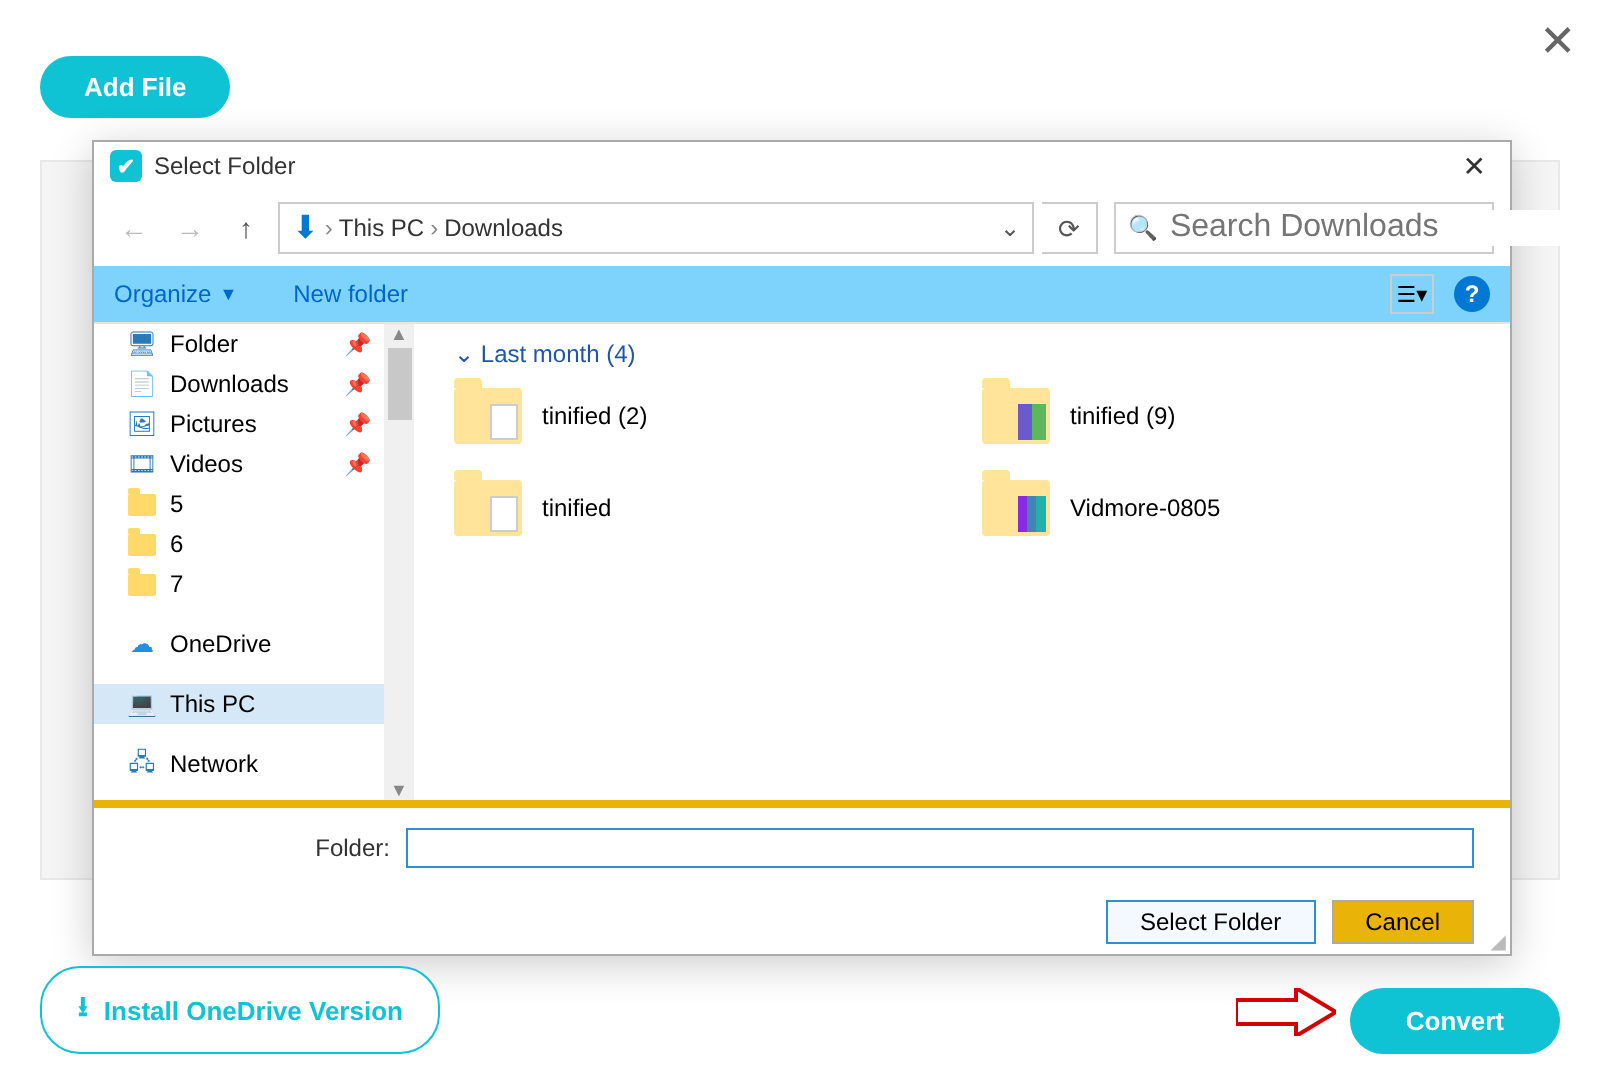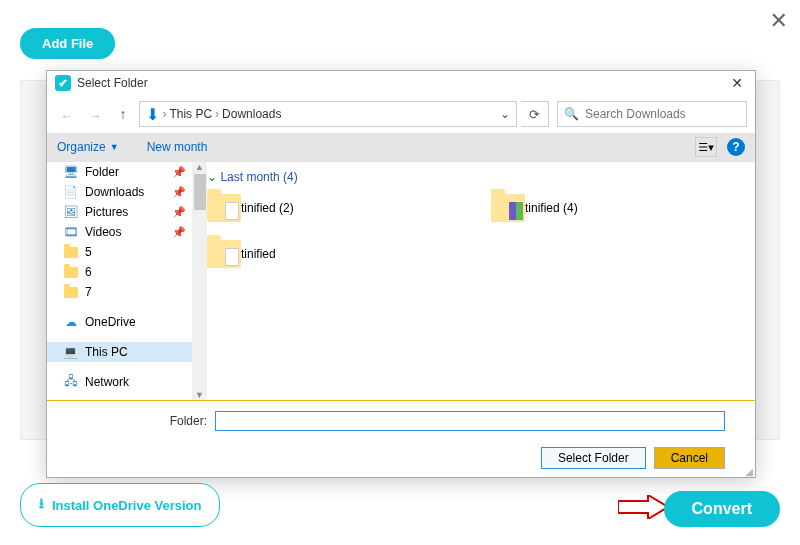--- a/index.html
+++ b/index.html
@@ -19,66 +19,66 @@
 
   .nav-row { display: flex; align-items: center; padding: 6px 8px; gap: 4px; }
   .nav-arrow { width: 24px; height: 24px; display: flex; align-items: center; justify-content: center; color: #bbb; font-size: 14px; cursor: pointer; }
   .nav-arrow.up { color: #555; }
   .nav-arrow.dn { color: #0078d4; font-size: 16px; }
   .breadcrumb { flex: 1; border: 1px solid #ccc; height: 26px; display: flex; align-items: center; padding: 0 6px; font-size: 12px; gap: 3px; color: #333; }
   .breadcrumb span.sep { color: #888; }
   .bc-drop { margin-left: auto; color: #555; cursor: pointer; }
   .refresh-box { width: 28px; height: 26px; border: 1px solid #ccc; border-left: none; display: flex; align-items: center; justify-content: center; font-size: 13px; color: #555; cursor: pointer; }
   .search { border: 1px solid #ccc; height: 26px; width: 190px; display: flex; align-items: center; padding: 0 6px; font-size: 12px; color: #999; gap: 6px; margin-left: 4px;}
-  .search input { border:none; outline:none; flex:1; font-size:12px; }
-
-  .toolbar { display: flex; align-items: center; padding: 4px 10px; border-bottom: 1px solid #e5e5e5; background: #e5e5e5; font-size: 12px; }
+  .search input { border:none; outline:none; flex:1; font-size:16px; }
+
+  .toolbar { display: flex; align-items: center; padding: 4px 10px; border-bottom: 1px solid #e5e5e5; background: #7dd3fc; font-size: 12px; }
   .org-btn { color: #0066cc; cursor: pointer; margin-right: 4px; }
   .org-drop { color: #0066cc; font-size: 9px; }
   .newf-btn { margin-left: 28px; color: #0066cc; cursor: pointer; }
   .view-btn { margin-left: auto; width: 22px; height: 20px; border: 1px solid #ccc; display: flex; align-items: center; justify-content: center; font-size: 11px; cursor: pointer; }
   .help-btn { margin-left: 10px; width: 18px; height: 18px; border-radius: 50%; background: #0078d4; color: #fff; display: flex; align-items: center; justify-content: center; font-size: 12px; cursor: pointer; font-weight: bold; }
 
   .body-row { display: flex; height: 238px; }
   .sidebar { width: 160px; overflow-y: auto; font-size: 12px; position: relative; }
   .sidebar-scroll { position:absolute; right:0; top:0; bottom:0; width:15px; background:#f0f0f0; display:flex; flex-direction:column; align-items:center; }
   .sidebar-scroll .thumb { width:12px; height:36px; background:#c8c8c8; margin-top:2px; border-radius:0; }
   .sidebar-scroll .arr { font-size:9px; color:#888; }
   .sidebar-scroll .sp { flex:1; }
   .tree-item { display: flex; align-items: center; padding: 2px 6px 2px 16px; gap: 6px; cursor: pointer; height:20px; margin-right:15px;}
   .tree-item .ico { width: 16px; height: 14px; display:inline-flex; align-items:center; justify-content:center; font-size:12px; }
   .tree-item .pin { margin-left: auto; color: #888; font-size: 11px; }
   .tree-item.selected { background: #d4e8f7; }
   .folder-ico { width:14px; height:11px; background:#ffd96a; border-radius:1px; position:relative; display:inline-block; }
   .folder-ico::before { content:""; position:absolute; top:-3px; left:0; width:6px; height:3px; background:#ffd96a; border-radius:1px 1px 0 0;}
 
-  .content { flex: 1; padding: 8px 0; overflow: auto; }
+  .content { flex: 1; padding: 8px 20px; overflow: auto; }
   .group-hdr { color: #2255aa; font-size: 12px; margin-bottom: 10px; cursor: pointer; }
   .items-grid { display: grid; grid-template-columns: 1fr 1fr; gap: 18px 20px; }
-  .file-item { display: flex; align-items: center; gap: 0; font-size: 12px; cursor: pointer; }
+  .file-item { display: flex; align-items: center; gap: 10px; font-size: 12px; cursor: pointer; }
   .big-folder { width: 34px; height: 28px; background: #ffe499; border-radius: 2px; position: relative; flex-shrink:0; }
   .big-folder::before { content:""; position:absolute; top:-5px; left:0; width:14px; height:5px; background:#ffe499; border-radius:2px 2px 0 0;}
   .big-folder .inner { position:absolute; right:2px; bottom:2px; width:14px; height:18px; background:#fff; border:1px solid #ccc; }
   .big-folder.v2 .inner { background: linear-gradient(90deg,#6a5acd 50%,#5cb85c 50%); border:none; }
   .big-folder.v3 .inner { background: linear-gradient(90deg,#8a2be2 33%,#4682b4 33% 66%,#20b2aa 66%); border:none; }
 
-  .bottom { border-top: 1px solid #eab308; height: 79px; padding: 10px 30px 8px; font-size: 12px; position:relative; }
+  .bottom { border-top: 4px solid #eab308; height: 79px; padding: 10px 18px 8px; font-size: 12px; position:relative; }
   .folder-row { display: flex; align-items: center; gap: 8px; }
   .folder-row label { width: 130px; text-align: right; color:#333; }
   .folder-row input { flex: 1; border: 1px solid #2d8fd4; height: 20px; padding: 0 4px; font-size:12px; outline:none; }
   .btn-row { display: flex; gap: 8px; justify-content: flex-end; margin-top: 16px; }
   .win-btn { border: 1px solid #aaa; background: #eab308; padding: 3px 16px; font-size: 12px; cursor: pointer; }
   .win-btn.primary { border: 1px solid #2d8fd4; background: #f4f9ff; }
   .resize-grip { position:absolute; right:2px; bottom:2px; font-size:10px; color:#bbb; }
 
   
   .install-btn { position: absolute; bottom: 18px; left: 20px; border: 1.5px solid #0fc3d4; color: #0fc3d4; background: #fff; border-radius: 20px; padding: 9px 18px; font-size: 13px; display: flex; align-items: center; gap: 8px; cursor: pointer; font-weight:600; }
   .install-btn .dl-ico { font-size: 14px; }
 
-  .convert-btn { position: absolute; bottom: 18px; right: 20px; background: #0fc3d4; color: #fff; border: none; border-radius: 18px; padding: 9px 28px; font-size: 16px; font-weight: 600; cursor: pointer; }
+  .convert-btn { position: absolute; bottom: 18px; right: 20px; background: #0fc3d4; color: #fff; border: none; border-radius: 18px; padding: 9px 28px; font-size: 13px; font-weight: 600; cursor: pointer; }
 
   .arrow-annot { position: absolute; bottom: 22px; right: 132px; }
   .arrow-annot svg { width: 50px; height: 24px; }
 </style>
 </head>
 <body>
 
 <div class="close-x">✕</div>
 
 <button class="add-file-btn">Add File</button>
@@ -107,21 +107,21 @@
     <div class="refresh-box">⟳</div>
     <div class="search">
       <span>🔍</span>
       <input placeholder="Search Downloads" style="">
     </div>
   </div>
 
   <div class="toolbar">
     <span class="org-btn">Organize</span>
     <span class="org-drop">▼</span>
-    <span class="newf-btn">New month</span>
+    <span class="newf-btn">New folder</span>
     <div class="view-btn">☰▾</div>
     <div class="help-btn">?</div>
   </div>
 
   <div class="body-row">
     <div class="sidebar" id="sidebar">
       <div class="sidebar-scroll">
         <span class="arr">▲</span>
         <div class="thumb"></div>
         <div class="sp"></div>
@@ -204,27 +204,33 @@
           <div class="file-item">
             <div class="big-folder v1">
               <div class="inner"></div>
             </div>
             <span>tinified (2)</span>
           </div>
           <div class="file-item">
             <div class="big-folder v2">
               <div class="inner"></div>
             </div>
-            <span>tinified (4)</span>
+            <span>tinified (9)</span>
           </div>
           <div class="file-item">
             <div class="big-folder v1">
               <div class="inner"></div>
             </div>
             <span>tinified</span>
+          </div>
+          <div class="file-item">
+            <div class="big-folder v3">
+              <div class="inner"></div>
+            </div>
+            <span>Vidmore-0805</span>
           </div>
         </div>
     </div>
   </div>
 
   <div class="bottom">
     <div class="folder-row">
       <label>Folder:</label>
       <input value="" style="">
     </div>

